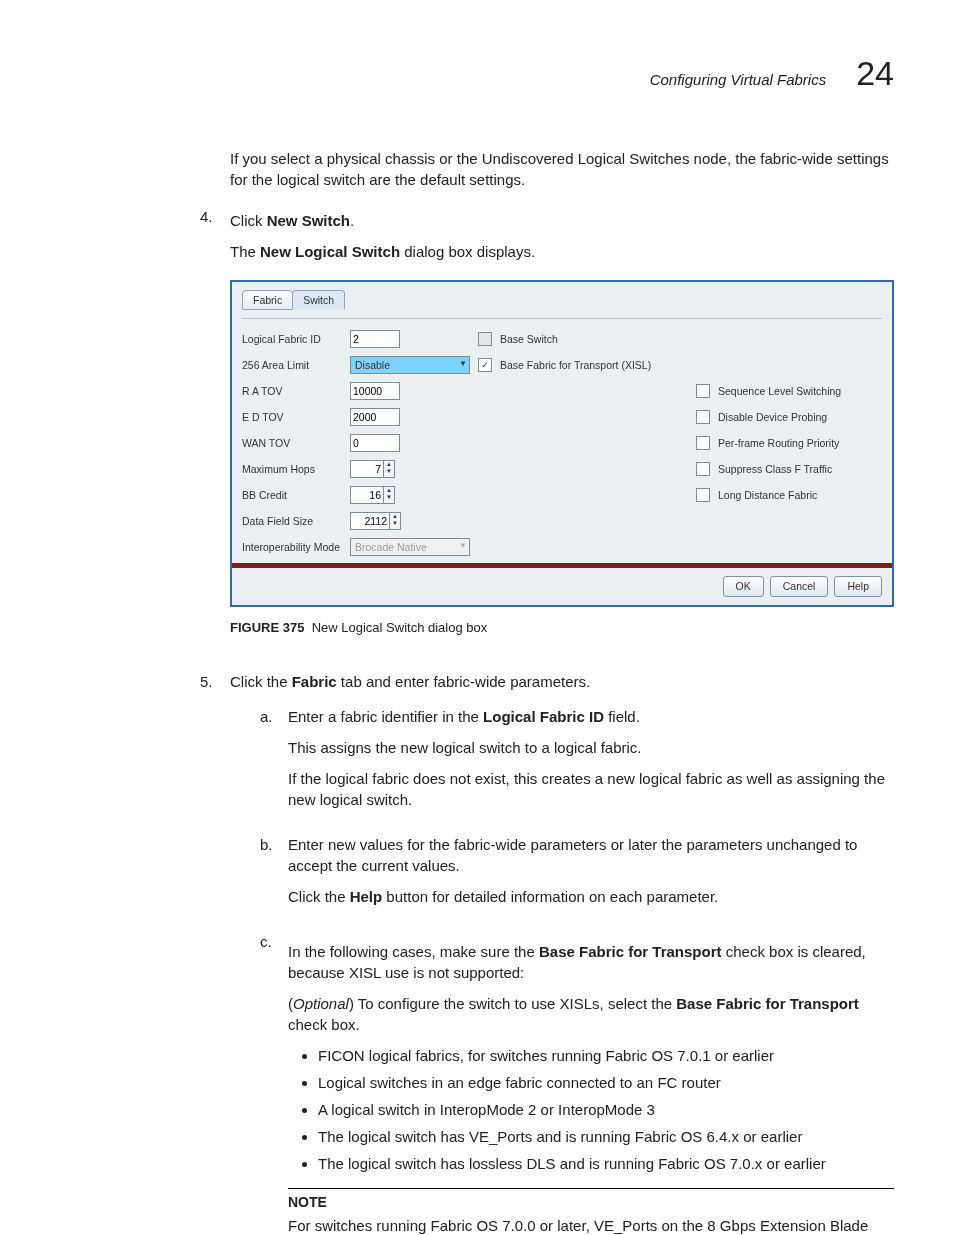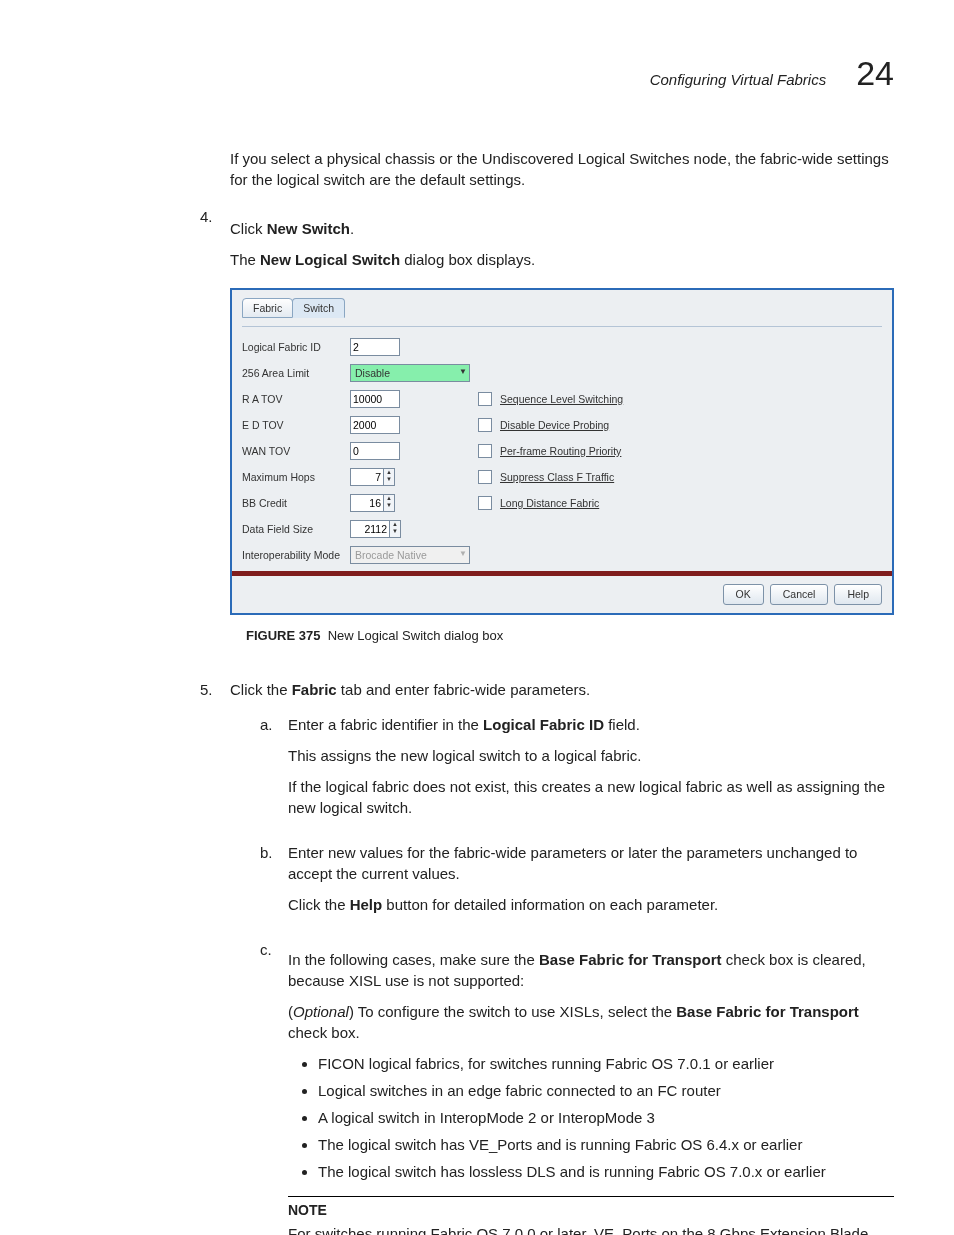--- a/index.html
+++ b/index.html
@@ -98,21 +98,21 @@
     gap: 8px;
   }
   .col {
     display: flex;
     flex-direction: column;
     gap: 6px;
   }
   .label-col { width: 100px; }
   .input-col { width: 120px; }
   .chk-col-mid { width: 210px; }
-  .chk-col-right { flex: 1; text-decoration: underline; }
+  .chk-col-right { flex: 1; }
   .form-row {
     height: 20px;
     display: flex;
     align-items: center;
     gap: 4px;
   }
   .txt-input {
     border: 1px solid #7a8ca0;
     background: #fff;
     font-size: 10.5px;
@@ -131,21 +131,21 @@
     border-left: 0;
     width: 10px;
     height: 16px;
     background: #f1f4f8;
     font-size: 6px;
     line-height: 7px;
     text-align: center;
   }
   .select {
     border: 1px solid #7a8ca0;
-    background: #86efac;
+    background: #7dd3fc;
     font-size: 10.5px;
     padding: 1px 14px 1px 4px;
     height: 14px;
     width: 100px;
     position: relative;
   }
   .select::after {
     content: "▼";
     position: absolute;
     right: 2px;
@@ -182,21 +182,21 @@
   .btn {
     border: 1px solid #7d92a8;
     border-radius: 3px;
     background: linear-gradient(#ffffff, #dfe7ef);
     font-size: 10.5px;
     padding: 2px 12px;
     cursor: pointer;
   }
   .figcap {
     font-size: 13px;
-    margin: 6px 0 18px 16px;
+    margin: 6px 0 18px 0;
   }
   .figcap b { font-weight: bold; }
   ul.bullets {
     list-style-type: disc;
     padding-left: 30px;
     margin: 10px 0;
   }
   ul.bullets li { margin: 6px 0; }
   .note-rule {
     border-top: 1.5px solid #000;
@@ -213,21 +213,21 @@
 <div class="header-row">
   <span class="header-title">Configuring Virtual Fabrics</span>
   <span class="chapter-num">24</span>
 </div>
 
 <p class="content">If you select a physical chassis or the Undiscovered Logical Switches node, the fabric-wide settings for the logical switch are the default settings.</p>
 
 <div class="step">
   <div class="step-num">4.</div>
   <div class="step-body">
-    <p style="margin-top:12px">
+    <p style="margin-top:4px">
       <span>Click </span><b>New Switch</b><span>.</span>
     </p>
     <p>
       <span>The </span><b>New Logical Switch</b><span> dialog box displays.</span>
     </p>
 
     <div class="dialog">
       <div class="dialog-inner">
         <div class="tabbar">
           <div class="tab">Fabric</div>
@@ -285,20 +285,30 @@
                   <div class="spin-arrows">
                     <div>▲</div>
                     <div>▼</div>
                   </div>
                 </div>
               </div>
             <div class="form-row">
                 <div class="select disabled">Brocade Native</div>
               </div>
           </div>
+          <div class="col chk-col-mid">
+            <div class="form-row">
+                <span class="chk disabled"></span>
+                <span>Base Switch</span>
+              </div>
+            <div class="form-row">
+                <span class="chk checked"></span>
+                <span>Base Fabric for Transport (XISL)</span>
+              </div>
+          </div>
           <div class="col chk-col-right">
             <div class="form-row" style="visibility:hidden">.</div>
             <div class="form-row" style="visibility:hidden">.</div>
             <div class="form-row">
                 <span class="chk"></span>
                 <span>Sequence Level Switching</span>
               </div>
             <div class="form-row">
                 <span class="chk"></span>
                 <span>Disable Device Probing</span>

